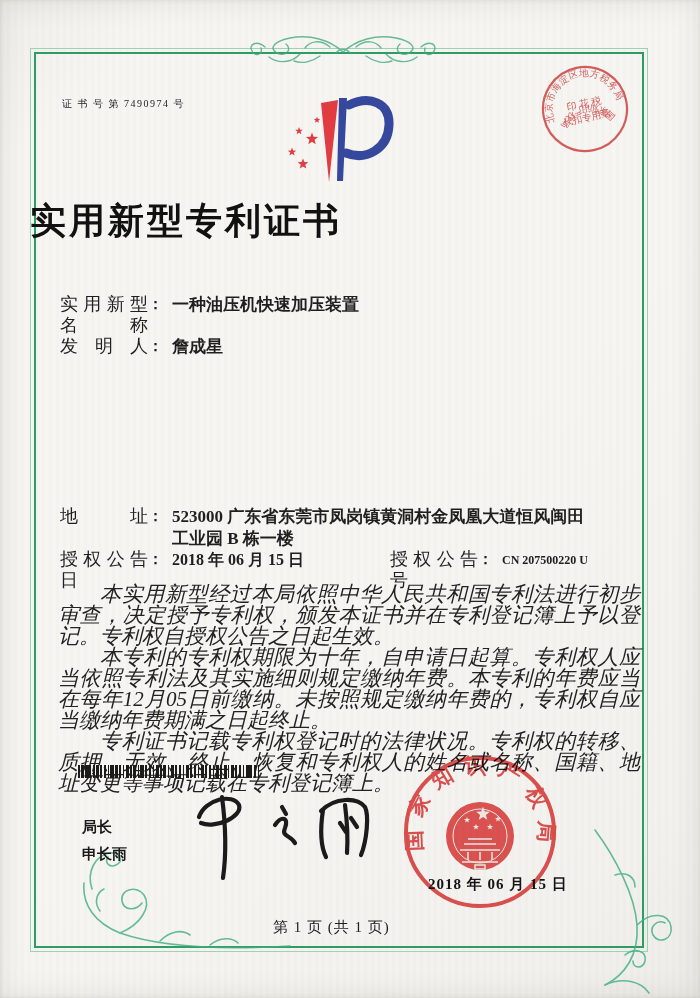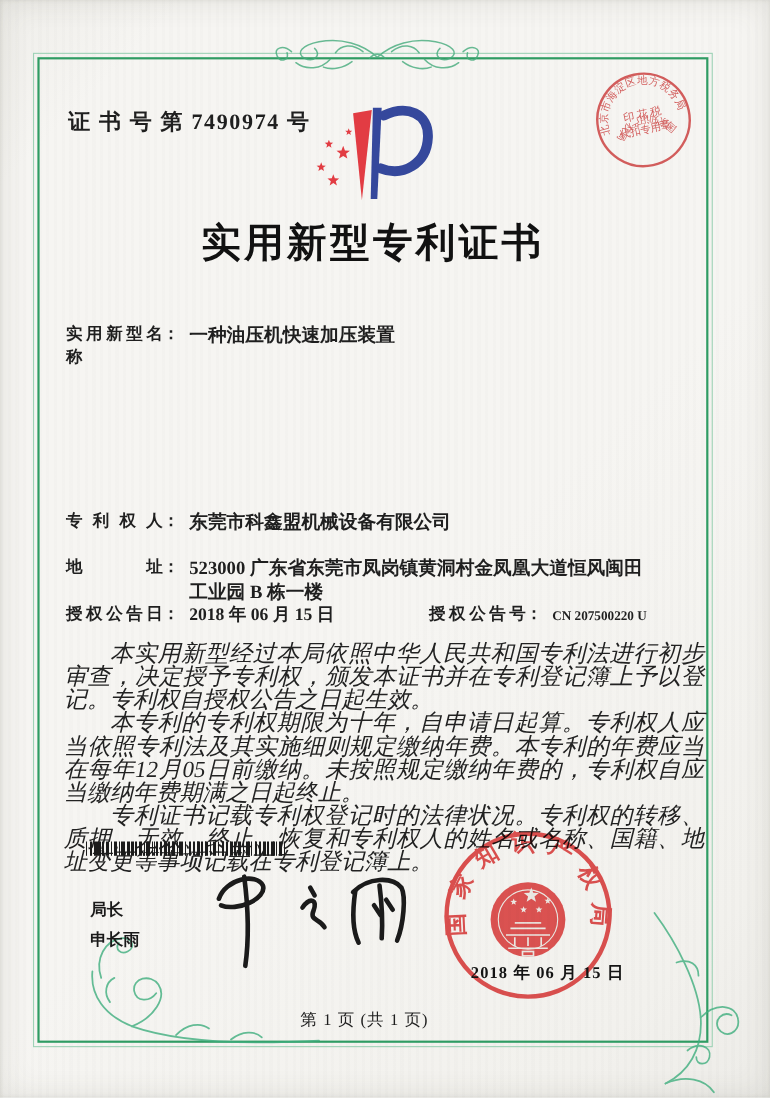--- a/index.html
+++ b/index.html
@@ -8,25 +8,25 @@
     background:
       repeating-linear-gradient(90deg, rgba(0,0,0,0.012) 0 3px, rgba(0,0,0,0) 3px 7px),
       linear-gradient(135deg,#efeeea 0%,#f6f5f2 10%,#f6f5f2 55%,#f2f1ed 88%,#edecE8 100%);
     box-shadow: inset 0 0 28px rgba(70,70,60,.12), inset 0 0 4px rgba(70,70,60,.12);
     font-family:"Liberation Serif","DejaVu Serif",serif;
     color:#1f1f1f;
   }
   .frame{position:absolute;left:30px;top:48px;width:618px;height:904px;
     border:1px solid #9ed2b6;box-sizing:border-box;}
   .frame-inner{position:absolute;inset:3px;border:2px solid #2f9c63;}
-  .cert-no{position:absolute;left:62px;top:97px;font-size:20px;letter-spacing:1.5px;font-weight:700;white-space:pre;}
-  .title{position:absolute;left:30px;top:197px;width:618px;text-align:center;
+  .cert-no{position:absolute;left:62px;top:97px;font-size:10px;letter-spacing:1.5px;font-weight:400;white-space:pre;}
+  .title{position:absolute;left:30px;top:197px;width:618px;text-align:left;
     font-size:36px;font-weight:700;letter-spacing:3px;color:#111;}
   .frow{position:absolute;left:60px;width:585px;line-height:21px;}
-  .flabel{display:inline-block;width:88px;font-size:15px;font-weight:700;
+  .flabel{display:inline-block;width:88px;font-size:18px;font-weight:400;
     text-align:justify;text-align-last:justify;vertical-align:top;}
   .fcolon{font-size:15px;font-weight:600;vertical-align:top;}
   .fvalue{display:inline-block;font-size:17px;font-weight:600;padding-left:9px;max-width:470px;vertical-align:top;line-height:22px;}
   .body-text{position:absolute;left:58px;top:584px;width:582px;font-size:21px;line-height:21px;
     text-align:justify;font-style:italic;color:#222;}
   .body-text p{margin:0;text-indent:2em;}
   .barcode{position:absolute;left:78px;top:765px;width:182px;height:13px;
     background-image:
       repeating-linear-gradient(90deg,#1b1b1b 0 1.5px,transparent 1.5px 3.5px,#1b1b1b 3.5px 6px,transparent 6px 7.5px),
       repeating-linear-gradient(90deg,transparent 0 9px,#1b1b1b 9px 11px,transparent 11px 16px,#1b1b1b 16px 17px,transparent 17px 23px);}
@@ -99,22 +99,22 @@
     <polygon points="39,8 56,5 47,87" fill="#e23c43"></polygon>
     <polygon points="57,3 65,3 61,86 55,86" fill="#35489c"></polygon>
     <path d="M67,10 C88,0 108,8 107,30 C106,54 84,66 64,58" stroke="#35489c" stroke-width="9" fill="none" stroke-linecap="round"></path>
   </svg>
 
   <div class="title">实用新型专利证书</div>
 
   <div class="frow" style="top:294px">
     <span class="flabel">实用新型名称</span><span class="fcolon">：</span><span class="fvalue">一种油压机快速加压装置</span>
   </div>
-  <div class="frow" style="top:464px">
-    <span class="flabel">专利权人</span><span class="fcolon">：</span><span class="fvalue">东莞市科鑫盟机械设备有限公司</span>
+  <div class="frow" style="top:336px">
+    <span class="flabel">发明人</span><span class="fcolon">：</span><span class="fvalue">詹成星</span>
   </div>
   <div class="frow" style="top:506px">
     <span class="flabel">地址</span><span class="fcolon">：</span><span class="fvalue"><span>523000 广东省东莞市凤岗镇黄洞村金凤凰大道恒风闽田</span><br><span>工业园 B 栋一楼</span></span>
   </div>
   <div class="frow" style="top:549px">
     <span class="flabel">授权公告日</span><span class="fcolon">：</span><span class="fvalue" style="font-size:16px">2018 年 06 月 15 日</span>
     <span style="position:absolute;left:330px;top:0"><span class="flabel">授权公告号</span><span class="fcolon">：</span><span class="fvalue" style="font-size:12px">CN 207500220 U</span></span>
   </div>
 
   <div class="body-text">

